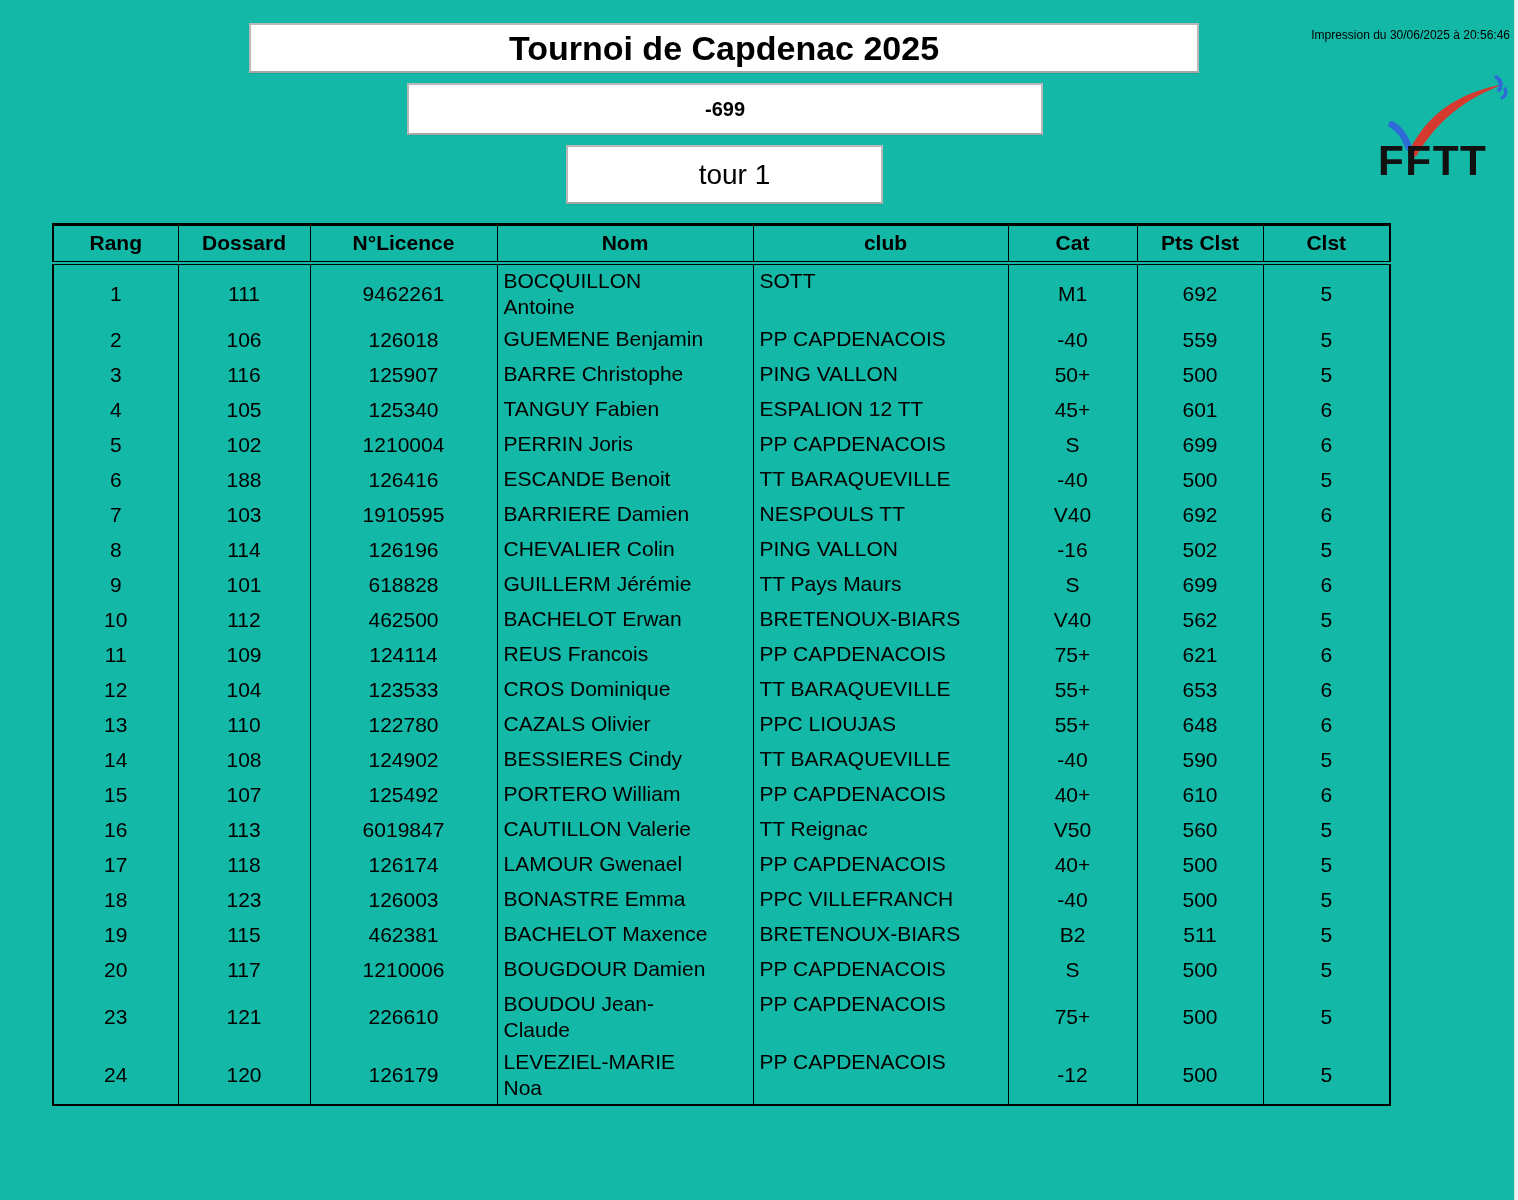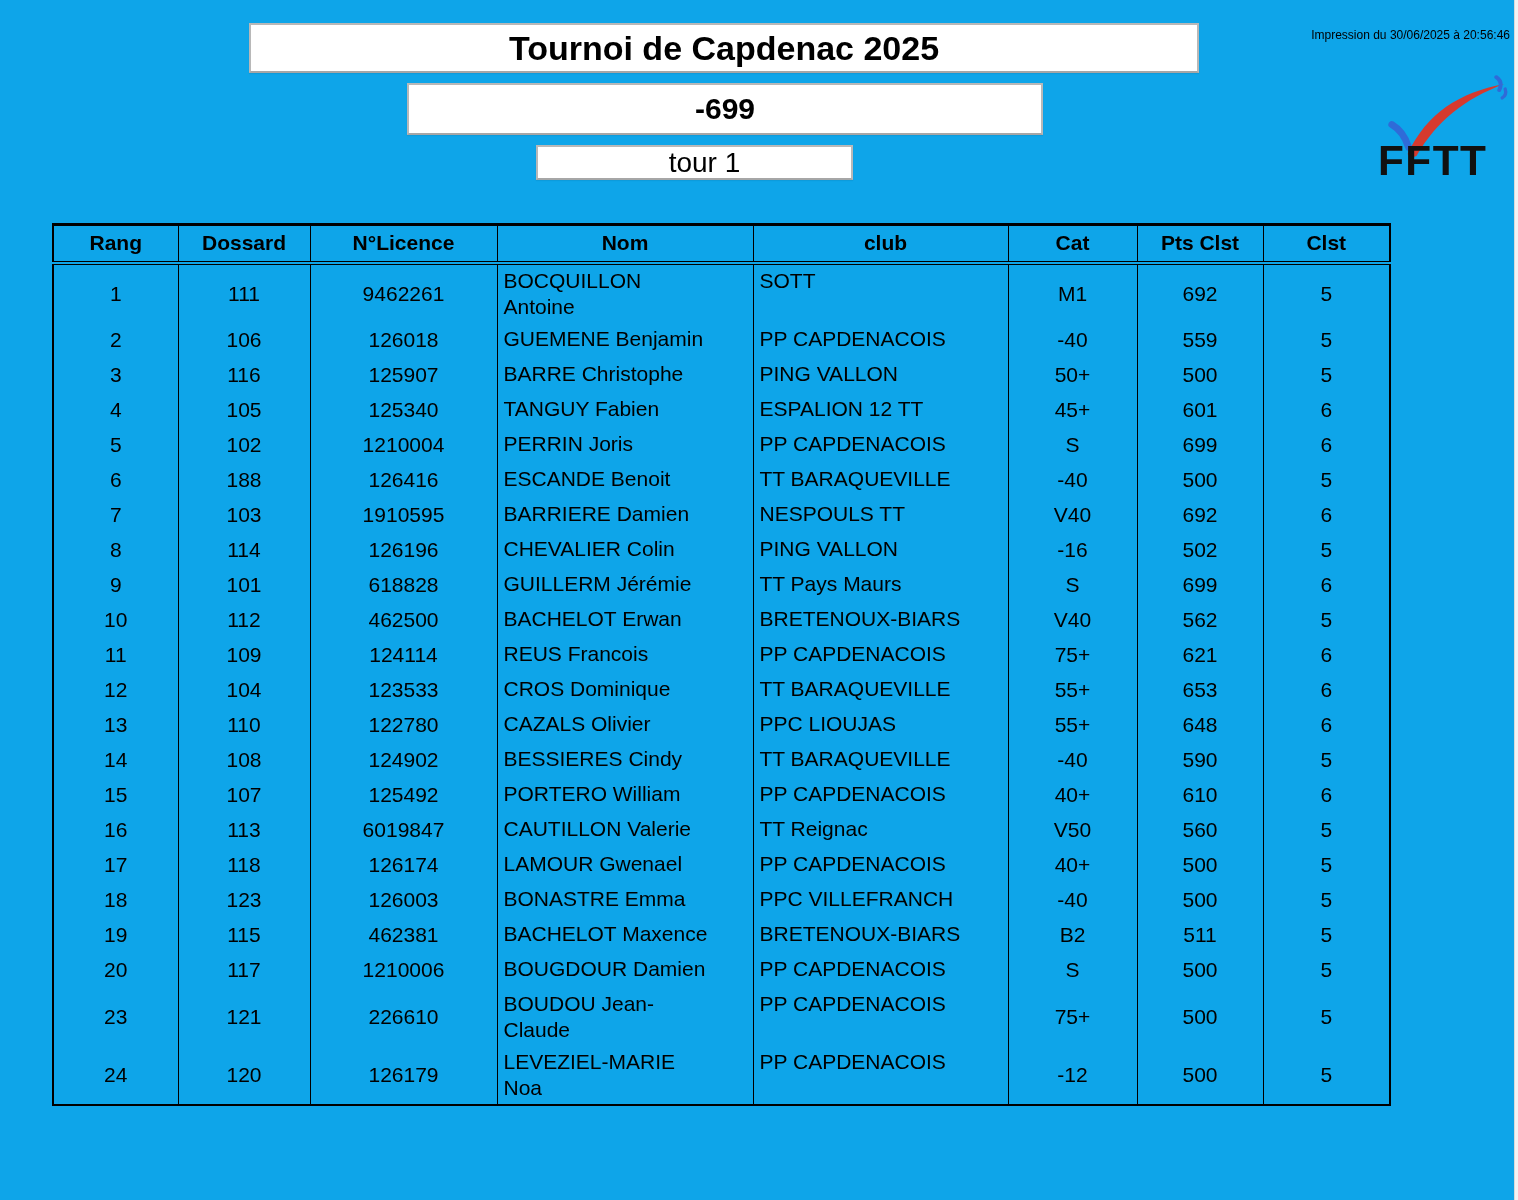--- a/index.html
+++ b/index.html
@@ -5,38 +5,38 @@
   * { margin: 0; padding: 0; box-sizing: border-box; }
   html, body { background: #ffffff; }
   body {
     font-family: "Liberation Sans", "DejaVu Sans", sans-serif;
     color: #000;
   }
   .page {
     position: relative;
     width: 1518px;
     height: 1200px;
-    background: #0ea5e9;
+    background: #14b8a6;
     overflow: hidden;
   }
   
   .hbox {
     position: absolute;
     background: #fff;
     border: 2px solid #b8b8b8;
     border-bottom-color: #a6a6a6;
     box-shadow: 0 1px 1px rgba(0,0,0,0.06);
     display: flex;
     align-items: center;
     justify-content: center;
     text-align: center;
   }
   .box-title   { left: 249px; top: 23px;  width: 950px; height: 50px; font-size: 34px; font-weight: bold; }
-  .box-event   { left: 407px; top: 83px;  width: 636px; height: 52px; font-size: 30px; font-weight: bold; }
-  .box-round   { left: 536px; top: 145px; width: 317px; height: 35px; font-size: 28px; font-weight: normal; padding-left: 20px; }
+  .box-event   { left: 407px; top: 83px;  width: 636px; height: 52px; font-size: 20px; font-weight: bold; }
+  .box-round   { left: 566px; top: 145px; width: 317px; height: 59px; font-size: 28px; font-weight: normal; padding-left: 20px; }
 
   .print-info {
     position: absolute;
     top: 28px;
     right: 8px;
     font-size: 12px;
     color: #000;
     white-space: nowrap;
   }
 

